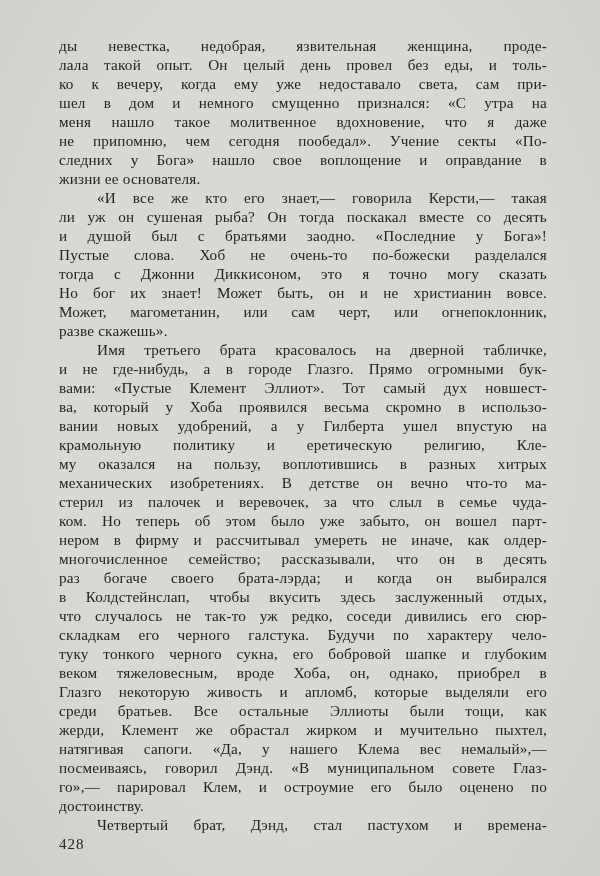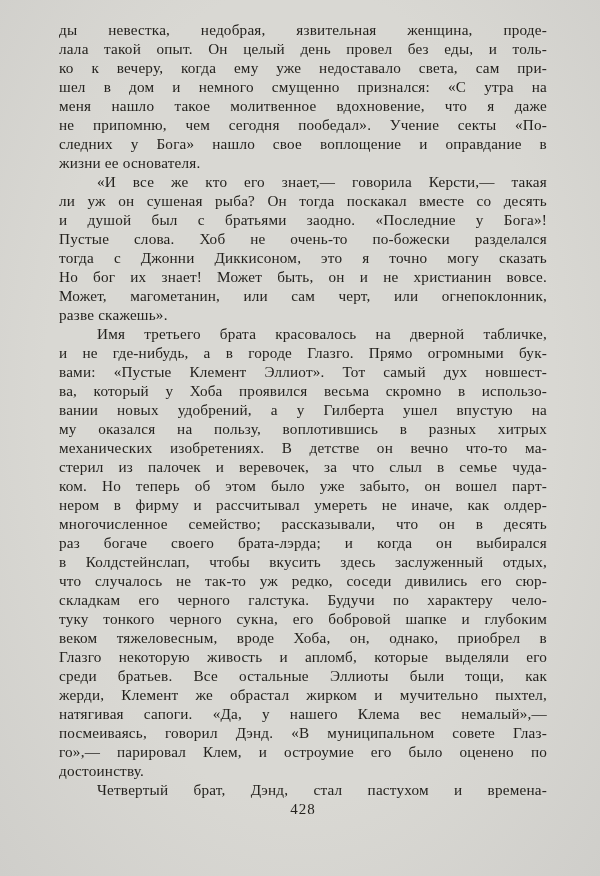--- a/index.html
+++ b/index.html
@@ -11,21 +11,21 @@
     height: 876px;
     background: #d6d5d0;
     font-family: "Liberation Serif", "DejaVu Serif", serif;
     color: #24221e;
     overflow: hidden;
   }
   .page {
     box-sizing: border-box;
     width: 600px;
     height: 876px;
-    padding: 20px 53px 0 59px;
+    padding: 36px 53px 0 59px;
     background: radial-gradient(ellipse at 50% 45%, #d9d8d3 60%, #cfceca 100%);
   }
   .para {
     font-size: 15.2px;
     line-height: 19px;
     letter-spacing: 0.2px;
   }
   .line {
     text-align: justify;
     text-align-last: justify;
@@ -36,21 +36,21 @@
     text-align-last: left;
   }
   .para.justify-last .line.last {
     text-align-last: justify;
   }
   .para.indent .line.first {
     text-indent: 38px;
   }
   .pagenum {
     margin-top: 1px;
-    text-align: center;
+    text-align: left;
     font-size: 15px;
     line-height: 19px;
     letter-spacing: 1px;
   }
 </style>
 </head>
 <body>
 
 <main class="page">
   <div class="para">
@@ -72,20 +72,21 @@
       <div class="line">Но бог их знает! Может быть, он и не христианин вовсе.</div>
       <div class="line">Может, магометанин, или сам черт, или огнепоклонник,</div>
       <div class="line last">разве скажешь».</div>
     </div>
   <div class="para indent">
       <div class="line first">Имя третьего брата красовалось на дверной табличке,</div>
       <div class="line">и не где-нибудь, а в городе Глазго. Прямо огромными бук-</div>
       <div class="line">вами: «Пустые Клемент Эллиот». Тот самый дух новшест-</div>
       <div class="line">ва, который у Хоба проявился весьма скромно в использо-</div>
       <div class="line">вании новых удобрений, а у Гилберта ушел впустую на</div>
+      <div class="line">крамольную политику и еретическую религию, Кле-</div>
       <div class="line">му оказался на пользу, воплотившись в разных хитрых</div>
       <div class="line">механических изобретениях. В детстве он вечно что-то ма-</div>
       <div class="line">стерил из палочек и веревочек, за что слыл в семье чуда-</div>
       <div class="line">ком. Но теперь об этом было уже забыто, он вошел парт-</div>
       <div class="line">нером в фирму и рассчитывал умереть не иначе, как олдер-</div>
       <div class="line">многочисленное семейство; рассказывали, что он в десять</div>
       <div class="line">раз богаче своего брата-лэрда; и когда он выбирался</div>
       <div class="line">в Колдстейнслап, чтобы вкусить здесь заслуженный отдых,</div>
       <div class="line">что случалось не так-то уж редко, соседи дивились его сюр-</div>
       <div class="line">складкам его черного галстука. Будучи по характеру чело-</div>

